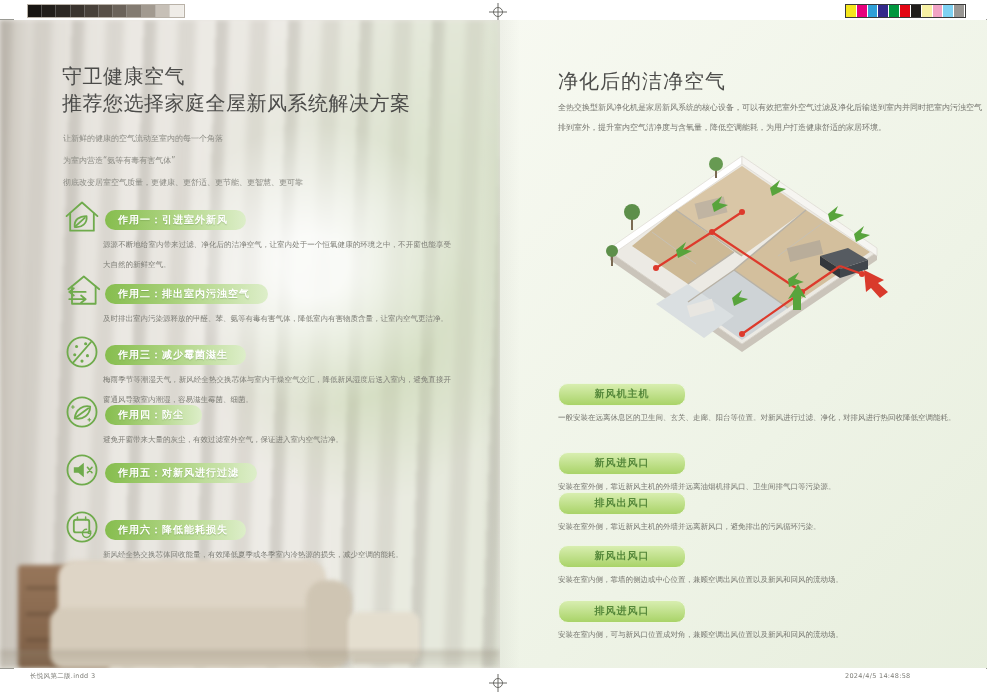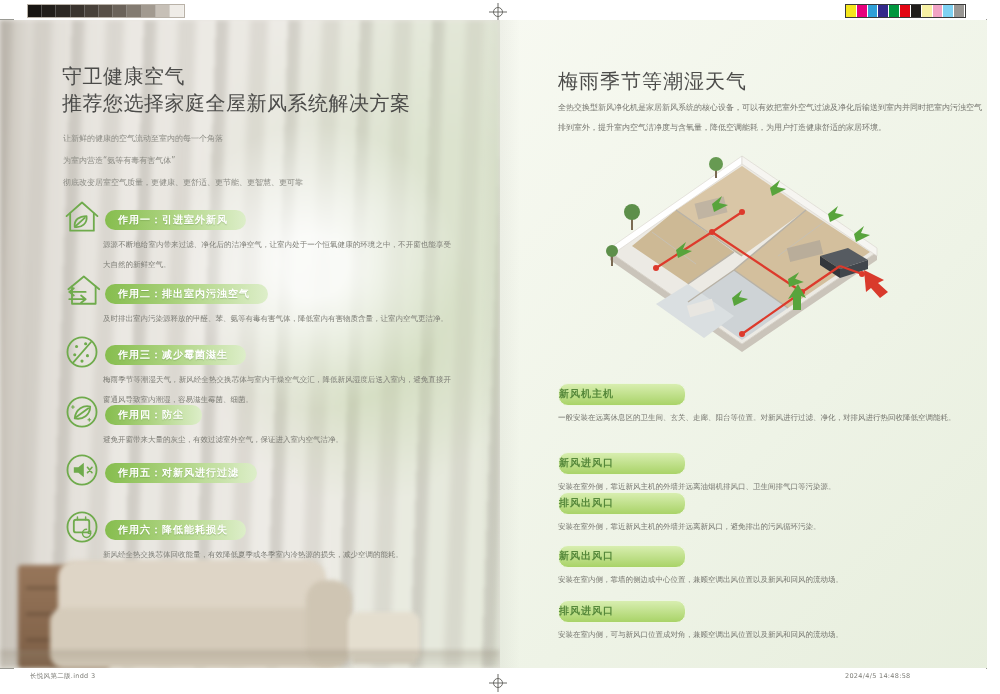--- a/index.html
+++ b/index.html
@@ -61,21 +61,21 @@
     display:inline-block; padding:3px 18px 3px 13px; border-radius:10px;
     background:linear-gradient(90deg,#86bd4e 0%,#abd27e 45%,#ddeec9 100%);
     color:#ffffff; font-size:10px; font-weight:bold; letter-spacing:1px;
     text-shadow:0 1px 1px rgba(90,130,60,.35);
   }
   .f-desc { margin-top:5px; margin-left:-2px; width:348px; color:#7d7d76; font-size:7.5px; line-height:20px; text-align:justify; }
 
   
   .component { position:absolute; left:58px; width:400px; }
   .pill-right {
-    display:block; width:128px; padding:3px 0 4px; border-radius:10px; 
+    display:block; width:128px; padding:3px 0 4px; border-radius:10px; text-align:center;
     background:linear-gradient(180deg,#d8eeb0 0%,#a9d368 100%);
     border:1px solid #eef6e2;
     color:#55883a; font-size:10px; font-weight:bold; letter-spacing:1px;
   }
   .c-desc { margin-top:5px; width:400px; color:#76766f; font-size:7.5px; line-height:14px; }
 
   
   .footer-text { position:absolute; color:#7c7c76; font-size:6.5px; letter-spacing:.3px; }
   .footer-left { left:30px; top:672px; }
   .footer-right { left:845px; top:672px; }
@@ -258,21 +258,21 @@
         </svg>
       </span>
       <div class="f-body">
         <span class="pill-left">作用六：降低能耗损失</span>
         <div class="f-desc">新风经全热交换芯体回收能量，有效降低夏季或冬季室内冷热源的损失，减少空调的能耗。</div>
       </div>
     </div>
   </div>
 
   <div class="page page-right">
-    <div class="r-title">梅雨季节等潮湿天气</div>
+    <div class="r-title">净化后的洁净空气</div>
     <div class="r-intro">全热交换型新风净化机是家居新风系统的核心设备，可以有效把室外空气过滤及净化后输送到室内并同时把室内污浊空气排到室外，提升室内空气洁净度与含氧量，降低空调能耗，为用户打造健康舒适的家居环境。</div>
 
     <div class="illustration">
       <svg width="388" height="222" viewBox="0 0 388 222">
 
         <polygon points="18,100 150,192 285,100 285,108 150,200 18,108" fill="#cac4ba"></polygon>
 
         <polygon points="150,8 285,100 150,192 18,100" fill="#eceae4" stroke="#d6d1c8" stroke-width="1"></polygon>
 
         <polygon points="150,14 214,58 150,104 84,58" fill="#d9c6a6"></polygon>

